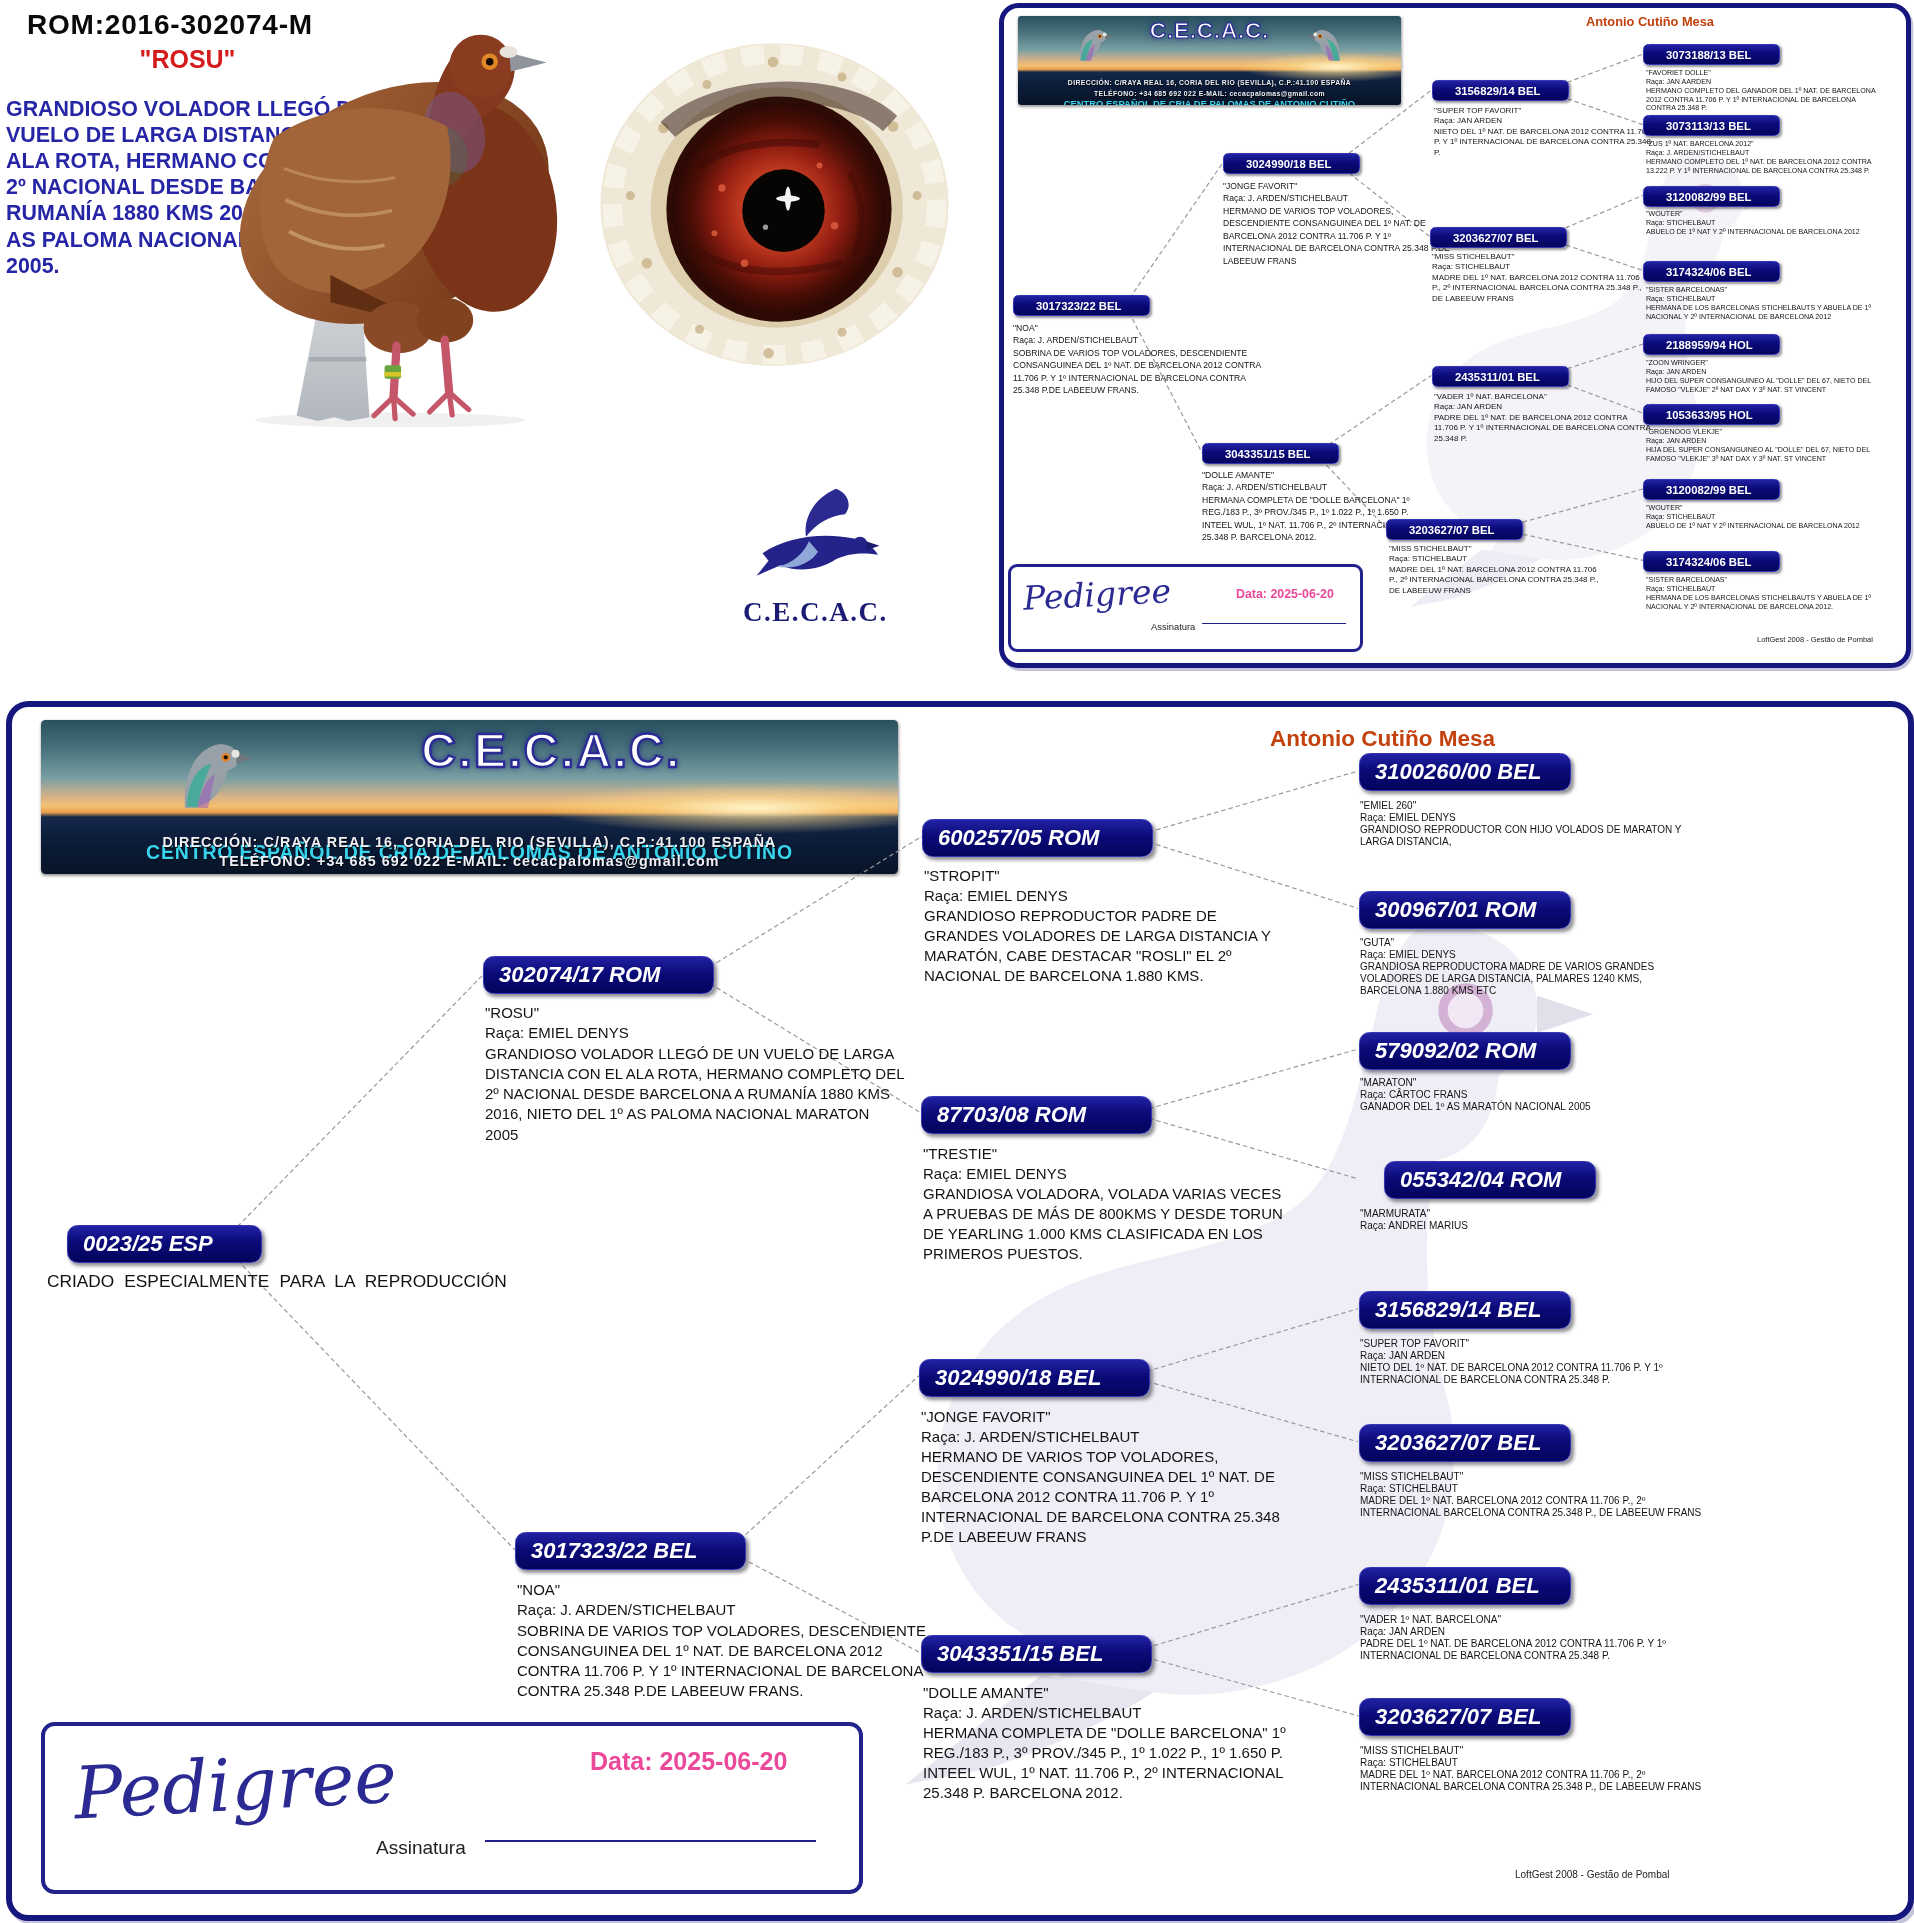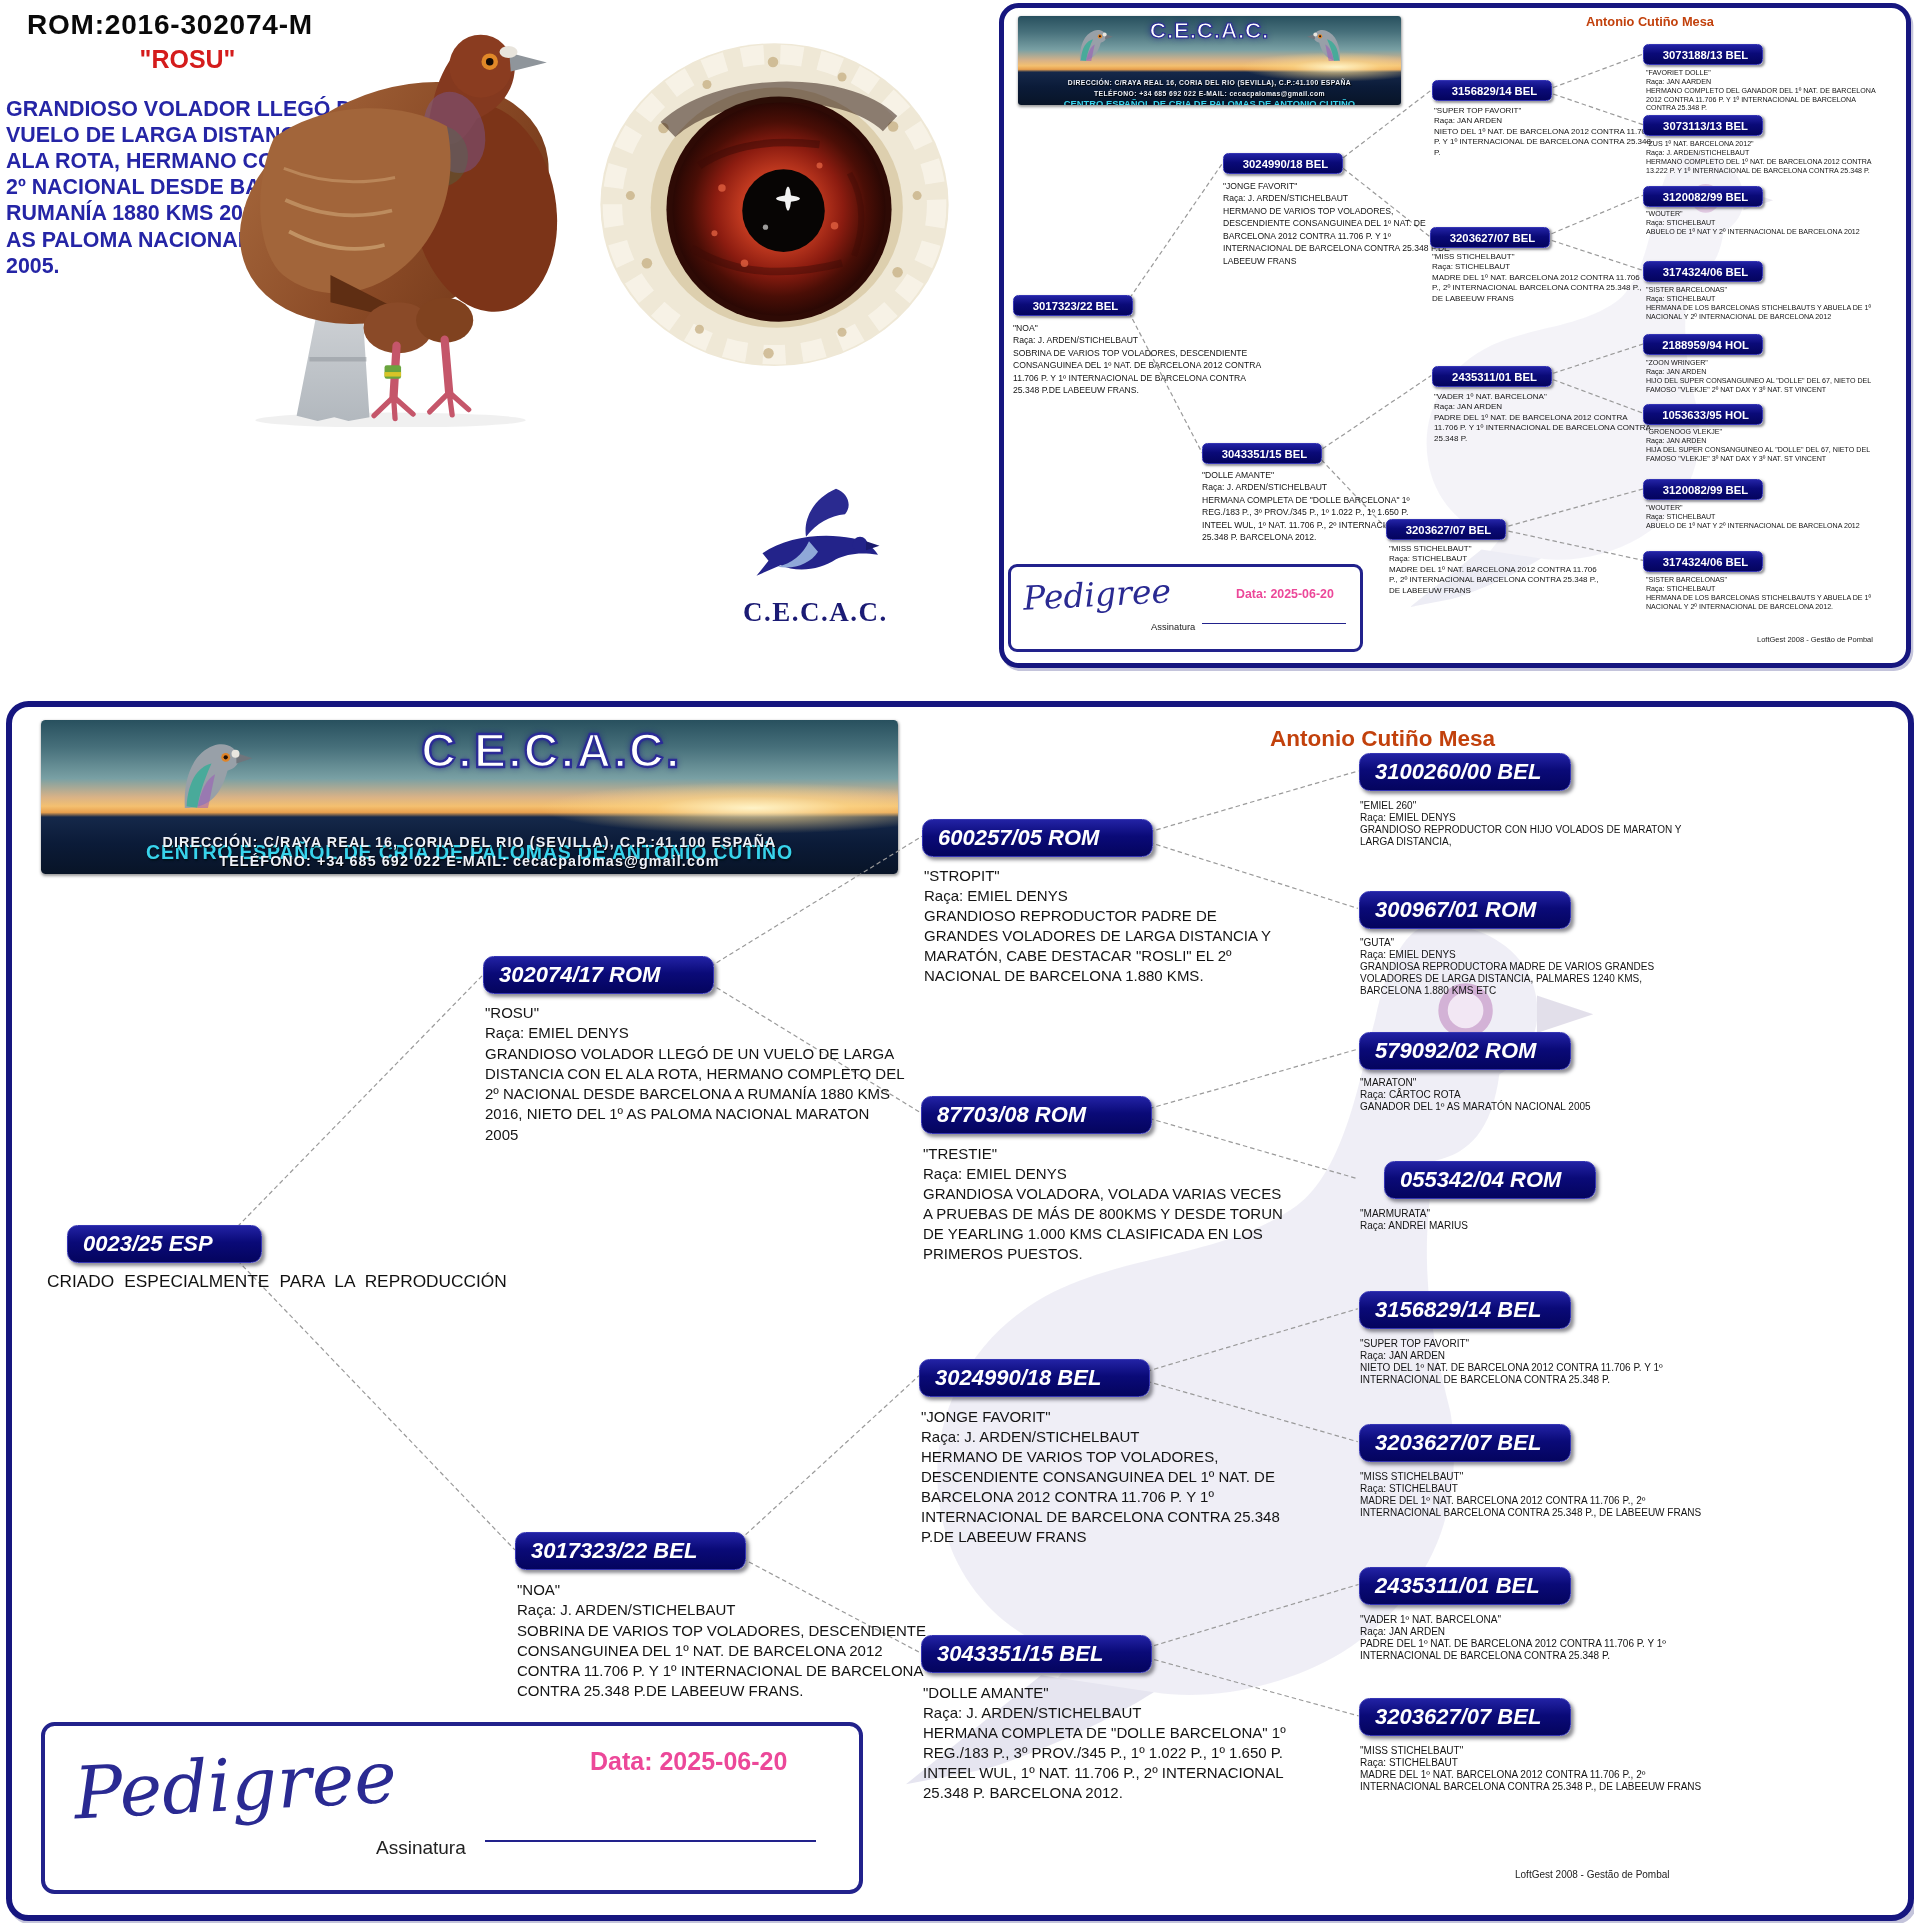--- a/index.html
+++ b/index.html
@@ -35,21 +35,21 @@
   #mini-banner .t3.l3 { top:74px; font-size:6.8px; letter-spacing:0.4px; }
   .phead { position:absolute; }
 
   
   .pbox { position:absolute; background:linear-gradient(180deg,#2222a4 0%,#0a0a78 45%,#04045e 100%);
       color:#fff; font-weight:bold; display:flex; align-items:center;
       box-shadow:2.3px 3px 3.8px rgba(50,50,60,.55); border:1.5px solid #3535b4; }
   .pbox.L { width:214px; height:36px; border-radius:10.5px; font-size:22px; padding-left:15px;font-style:italic; }
   .pbox.R { width:178px;margin-left:23px; }
   .pbox.G4 { width:195px; }
-  .pbox.S { width:113px; height:19px; border-radius:5.3px; font-size:11.3px; padding-left:5px; border-width:0.8px; box-shadow:1.5px 1.5px 2.3px rgba(50,50,60,.5);justify-content:center; }
+  .pbox.S { width:113px; height:19px; border-radius:5.3px; font-size:11.3px; padding-left:22px; border-width:0.8px; box-shadow:1.5px 1.5px 2.3px rgba(50,50,60,.5); }
 
   .pd { position:absolute; color:#141414; }
   .pd div { white-space:normal; }
   .pd.DL  { font-size:15px;  line-height:1.35; width:421px; }
   .pd.DG3 { font-size:15px;  line-height:1.33; width:368px; }
   .pd.DG4 { font-size:10px; line-height:1.2; width:342px; }
   .pd.MS  { font-size:8.6px; line-height:1.45; width:252px; }
   .pd.MG  { font-size:8px; line-height:1.3;  width:218px; }
   .pd.MT  { font-size:7.1px;  line-height:1.25; width:233px; }
 
@@ -501,21 +501,21 @@
   <div class="pd DG4" style="left:1360px;top:937px">
     <div>"GUTA"</div>
     <div>Raça: EMIEL DENYS</div>
     <div>GRANDIOSA REPRODUCTORA MADRE DE VARIOS GRANDES VOLADORES DE LARGA DISTANCIA, PALMARES 1240 KMS, BARCELONA 1.880 KMS ETC</div>
   </div>
   <div class="pbox L G4" style="left:1359px;top:1032px">
       <span>579092/02 ROM</span>
     </div>
   <div class="pd DG4" style="left:1360px;top:1077px">
     <div>"MARATON"</div>
-    <div>Raça: CÂRTOC ROTA</div>
+    <div>Raça: CÂRTOC FRANS</div>
     <div>GANADOR DEL 1º AS MARATÓN NACIONAL 2005</div>
   </div>
   <div class="pbox L G4" style="left:1384px;top:1161px">
       <span>055342/04 ROM</span>
     </div>
   <div class="pd DG4" style="left:1360px;top:1208px">
     <div>"MARMURATA"</div>
     <div>Raça: ANDREI MARIUS</div>
     <div></div>
   </div>

